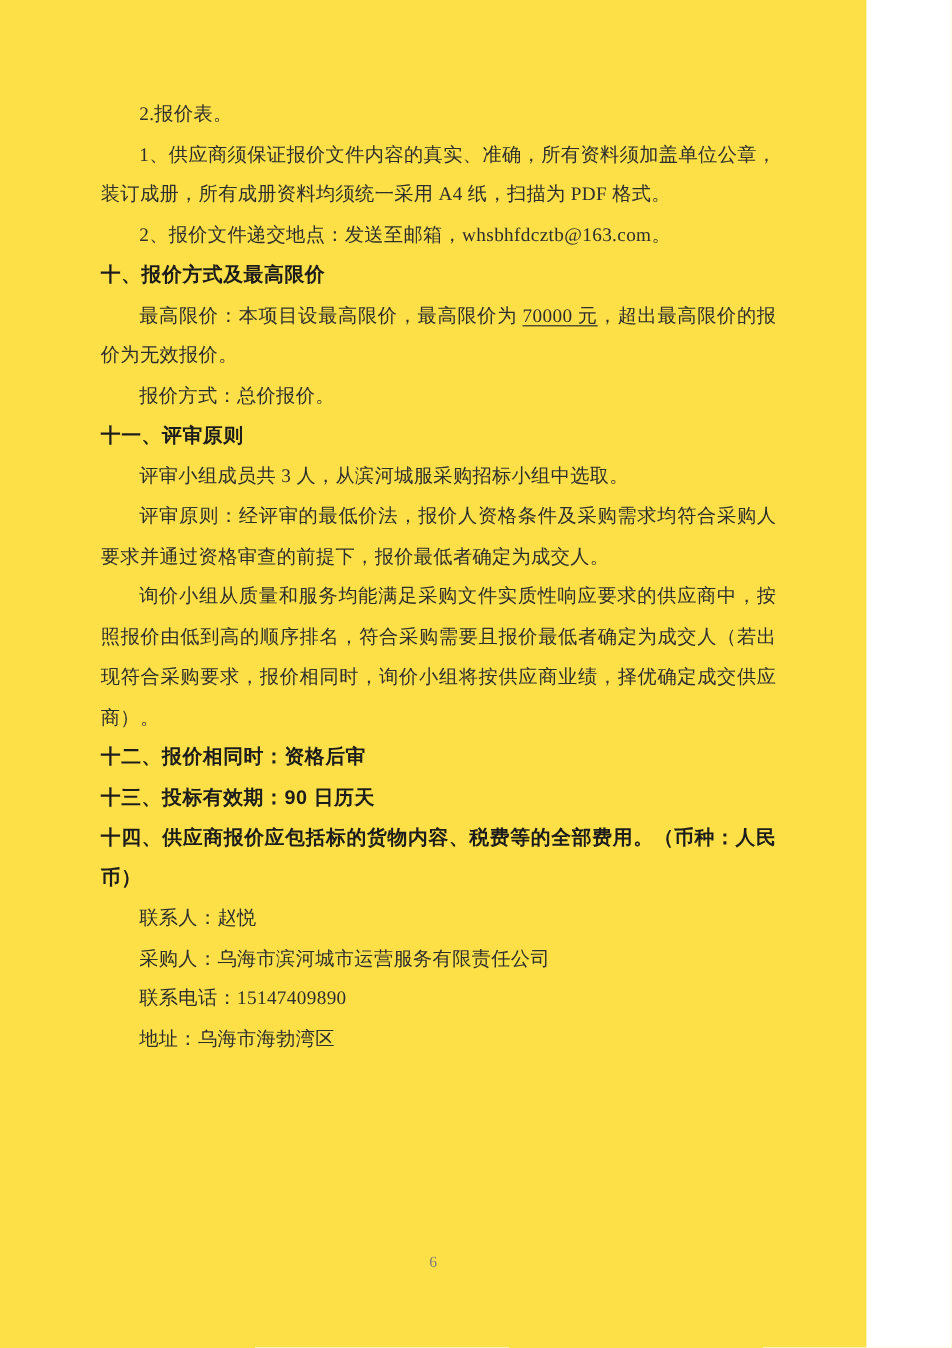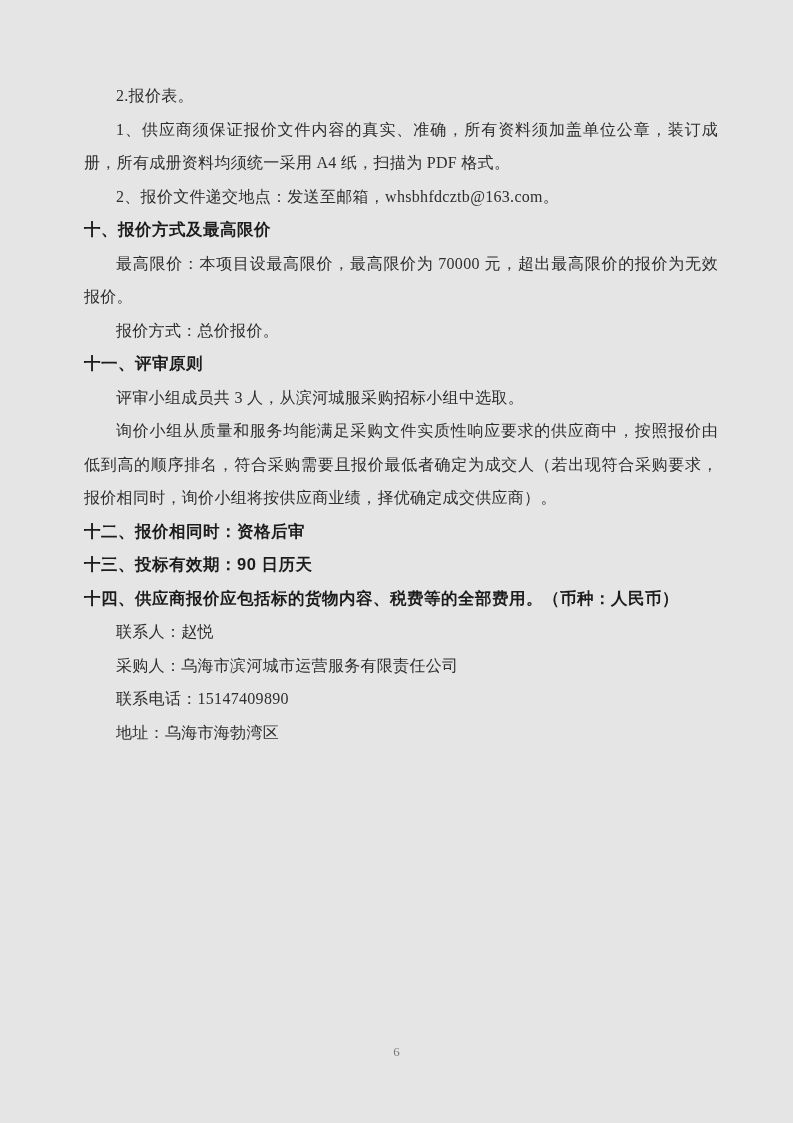--- a/index.html
+++ b/index.html
@@ -2,23 +2,23 @@
 <html lang="zh"><head>
 <meta charset="utf-8">
 <style>
   html, body {
     margin: 0;
     padding: 0;
     background: #ffffff;
   }
   .page {
     position: relative;
-    width: 793px;
+    width: 722px;
     height: 1123px;
-    background: #e5e5e5;
+    background: #fde047;
     overflow: hidden;
     font-family: "Liberation Serif", serif;
   }
   .content {
     padding: 79px 75px 0 84px; 
   }
   .content p, .content h2 {
     margin: 0;
     padding: 0;
     line-height: 33.5px;
@@ -33,20 +33,21 @@
   }
   p.body {
     font-size: 16px;
     color: #2e2e2e;
     letter-spacing: 0.3px;
   }
   .indent {
     text-indent: 2em;
   }
   .underline {
+    text-decoration: underline;
     text-underline-offset: 3px;
   }
   .page-number {
     position: absolute;
     top: 1044px;
     left: 0;
     width: 100%;
     text-align: center;
     font-family: "Liberation Serif", serif;
     font-size: 13px;
@@ -63,20 +64,21 @@
 
     <p class="body indent">1、供应商须保证报价文件内容的真实、准确，所有资料须加盖单位公章，装订成册，所有成册资料均须统一采用 A4 纸，扫描为 PDF 格式。</p>
     <p class="body indent">2、报价文件递交地点：发送至邮箱，whsbhfdcztb@163.com。</p>
 
     <h2 class="sec-heading">十、报价方式及最高限价</h2>
     <p class="body indent"><span>最高限价：本项目设最高限价，最高限价为 </span><span class="underline">70000 元</span><span>，超出最高限价的报价为无效报价。</span></p>
     <p class="body indent">报价方式：总价报价。</p>
 
     <h2 class="sec-heading">十一、评审原则</h2>
     <p class="body indent">评审小组成员共 3 人，从滨河城服采购招标小组中选取。</p>
+    <p class="body indent">评审原则：经评审的最低价法，报价人资格条件及采购需求均符合采购人要求并通过资格审查的前提下，报价最低者确定为成交人。</p>
     <p class="body indent">询价小组从质量和服务均能满足采购文件实质性响应要求的供应商中，按照报价由低到高的顺序排名，符合采购需要且报价最低者确定为成交人（若出现符合采购要求，报价相同时，询价小组将按供应商业绩，择优确定成交供应商）。</p>
 
     <h2 class="sec-heading">十二、报价相同时：资格后审</h2>
     <h2 class="sec-heading">十三、投标有效期：90 日历天</h2>
     <h2 class="sec-heading">十四、供应商报价应包括标的货物内容、税费等的全部费用。（币种：人民币）</h2>
 
     <p class="body indent">联系人：赵悦</p>
     <p class="body indent">采购人：乌海市滨河城市运营服务有限责任公司</p>
     <p class="body indent">联系电话：15147409890</p>
     <p class="body indent">地址：乌海市海勃湾区</p>

